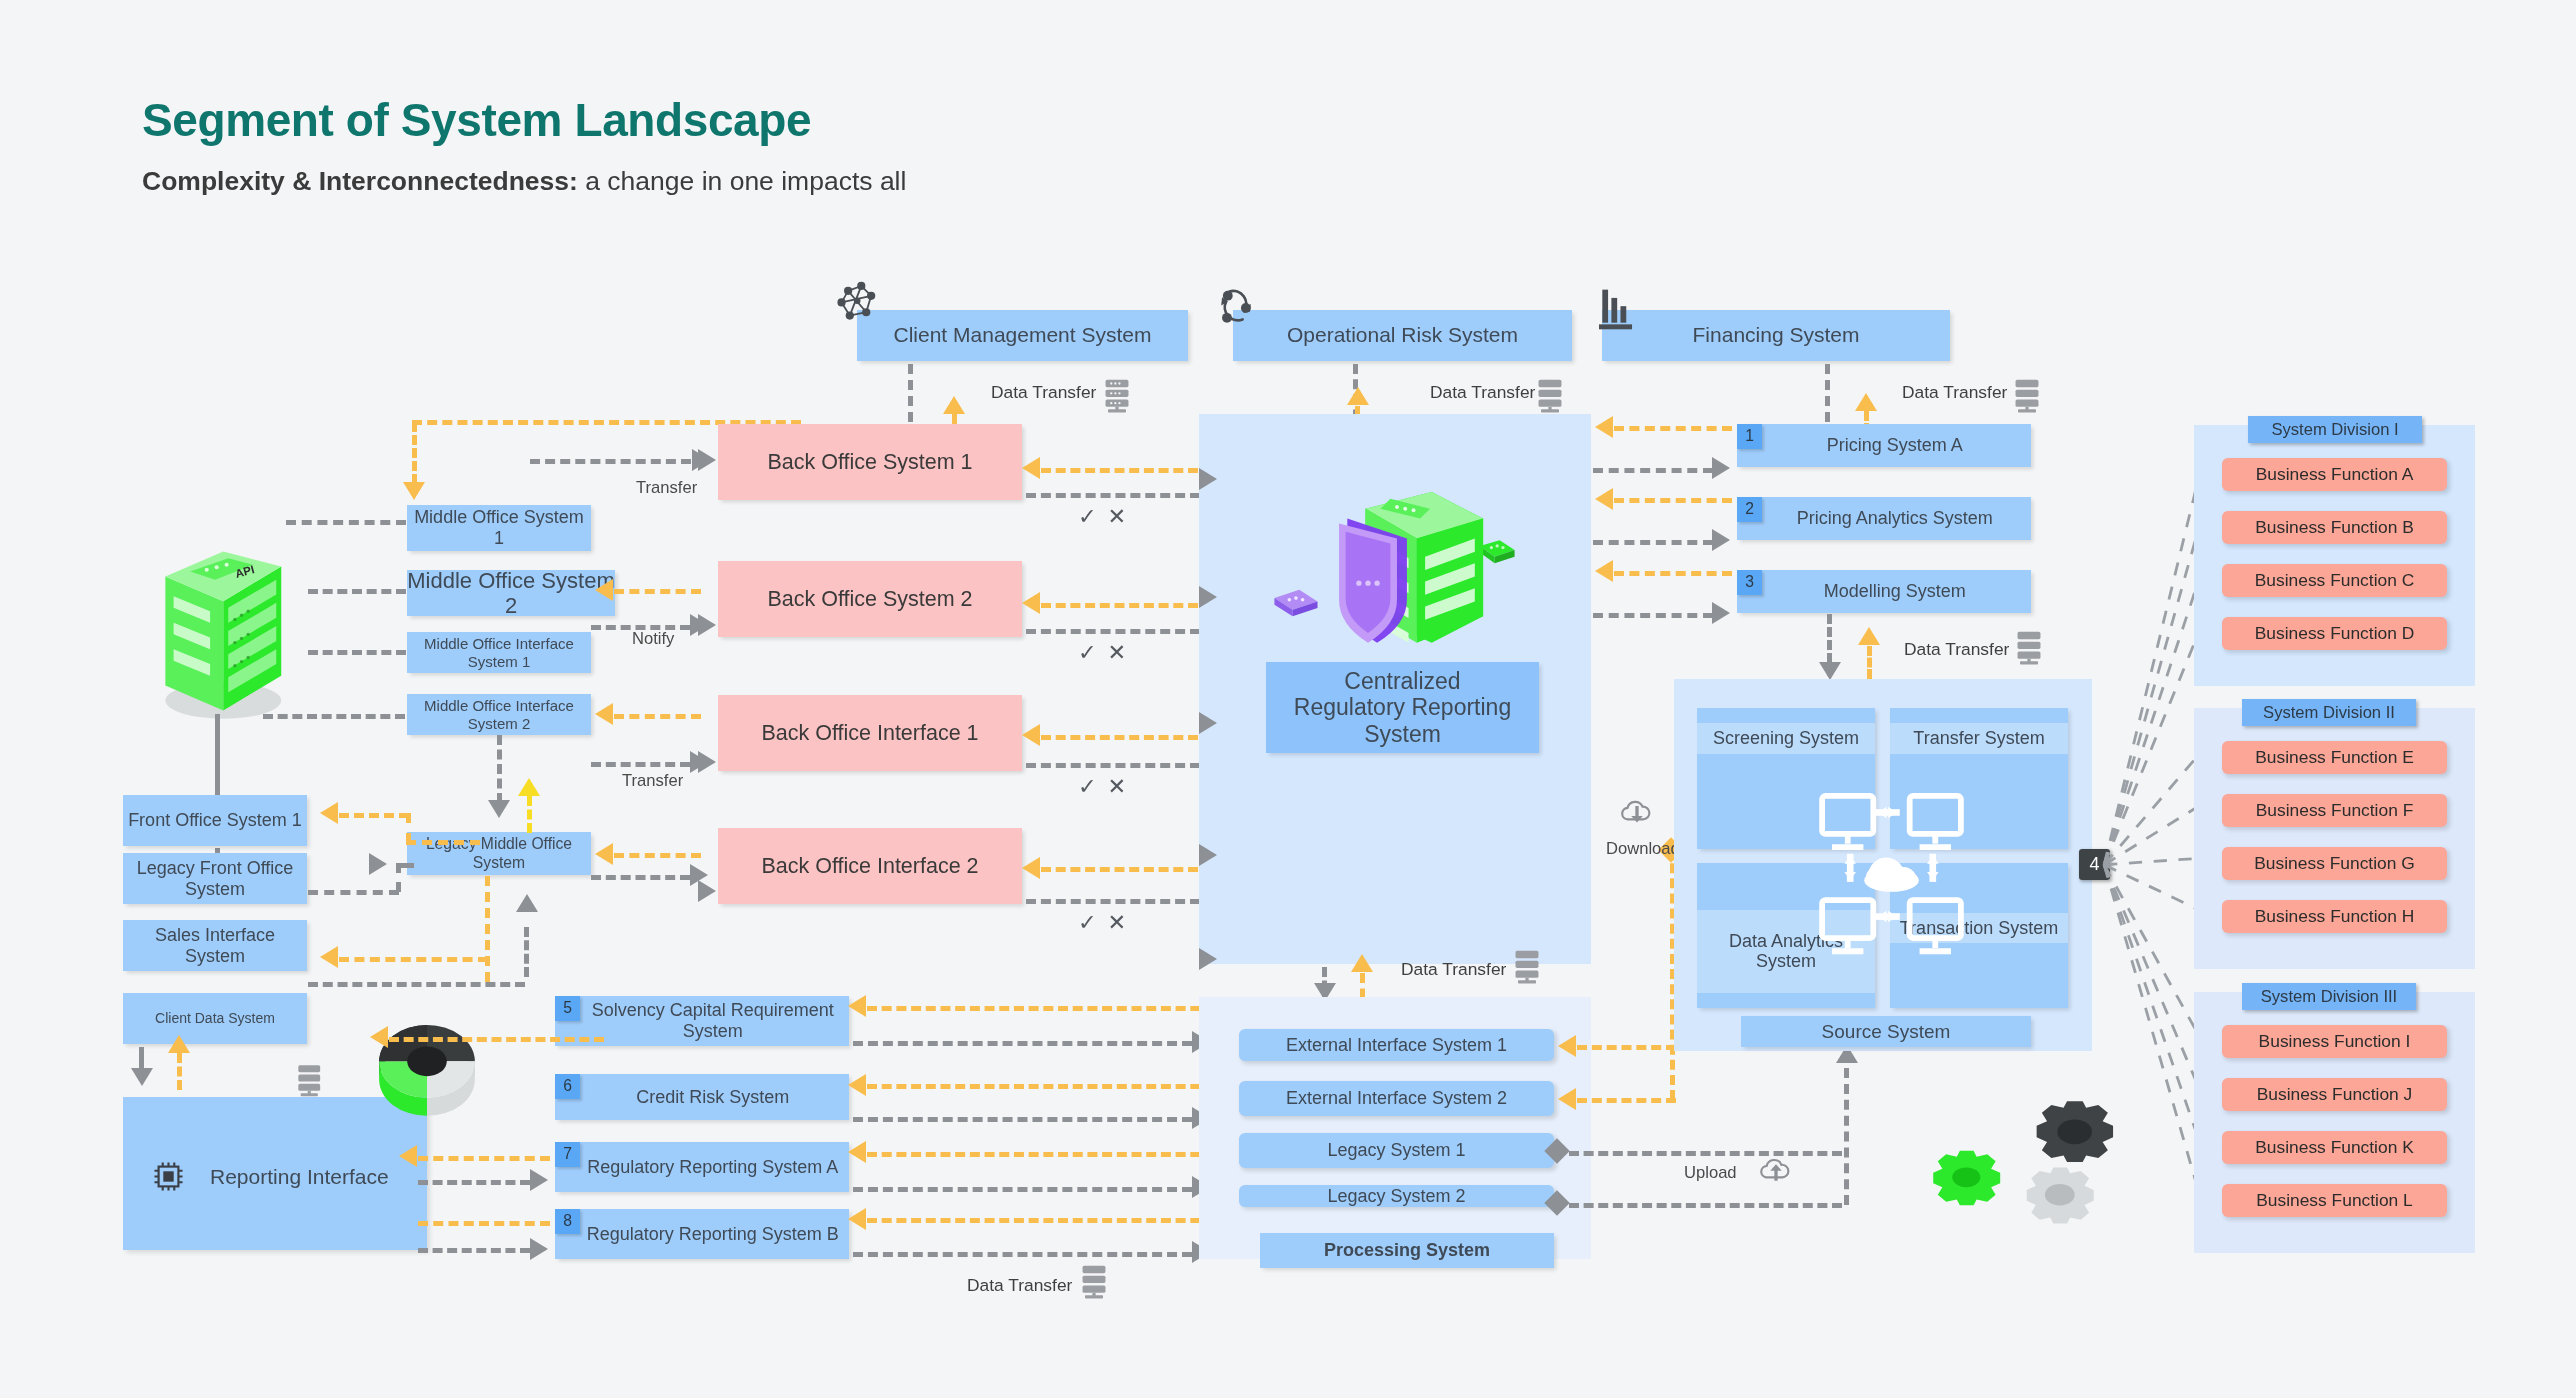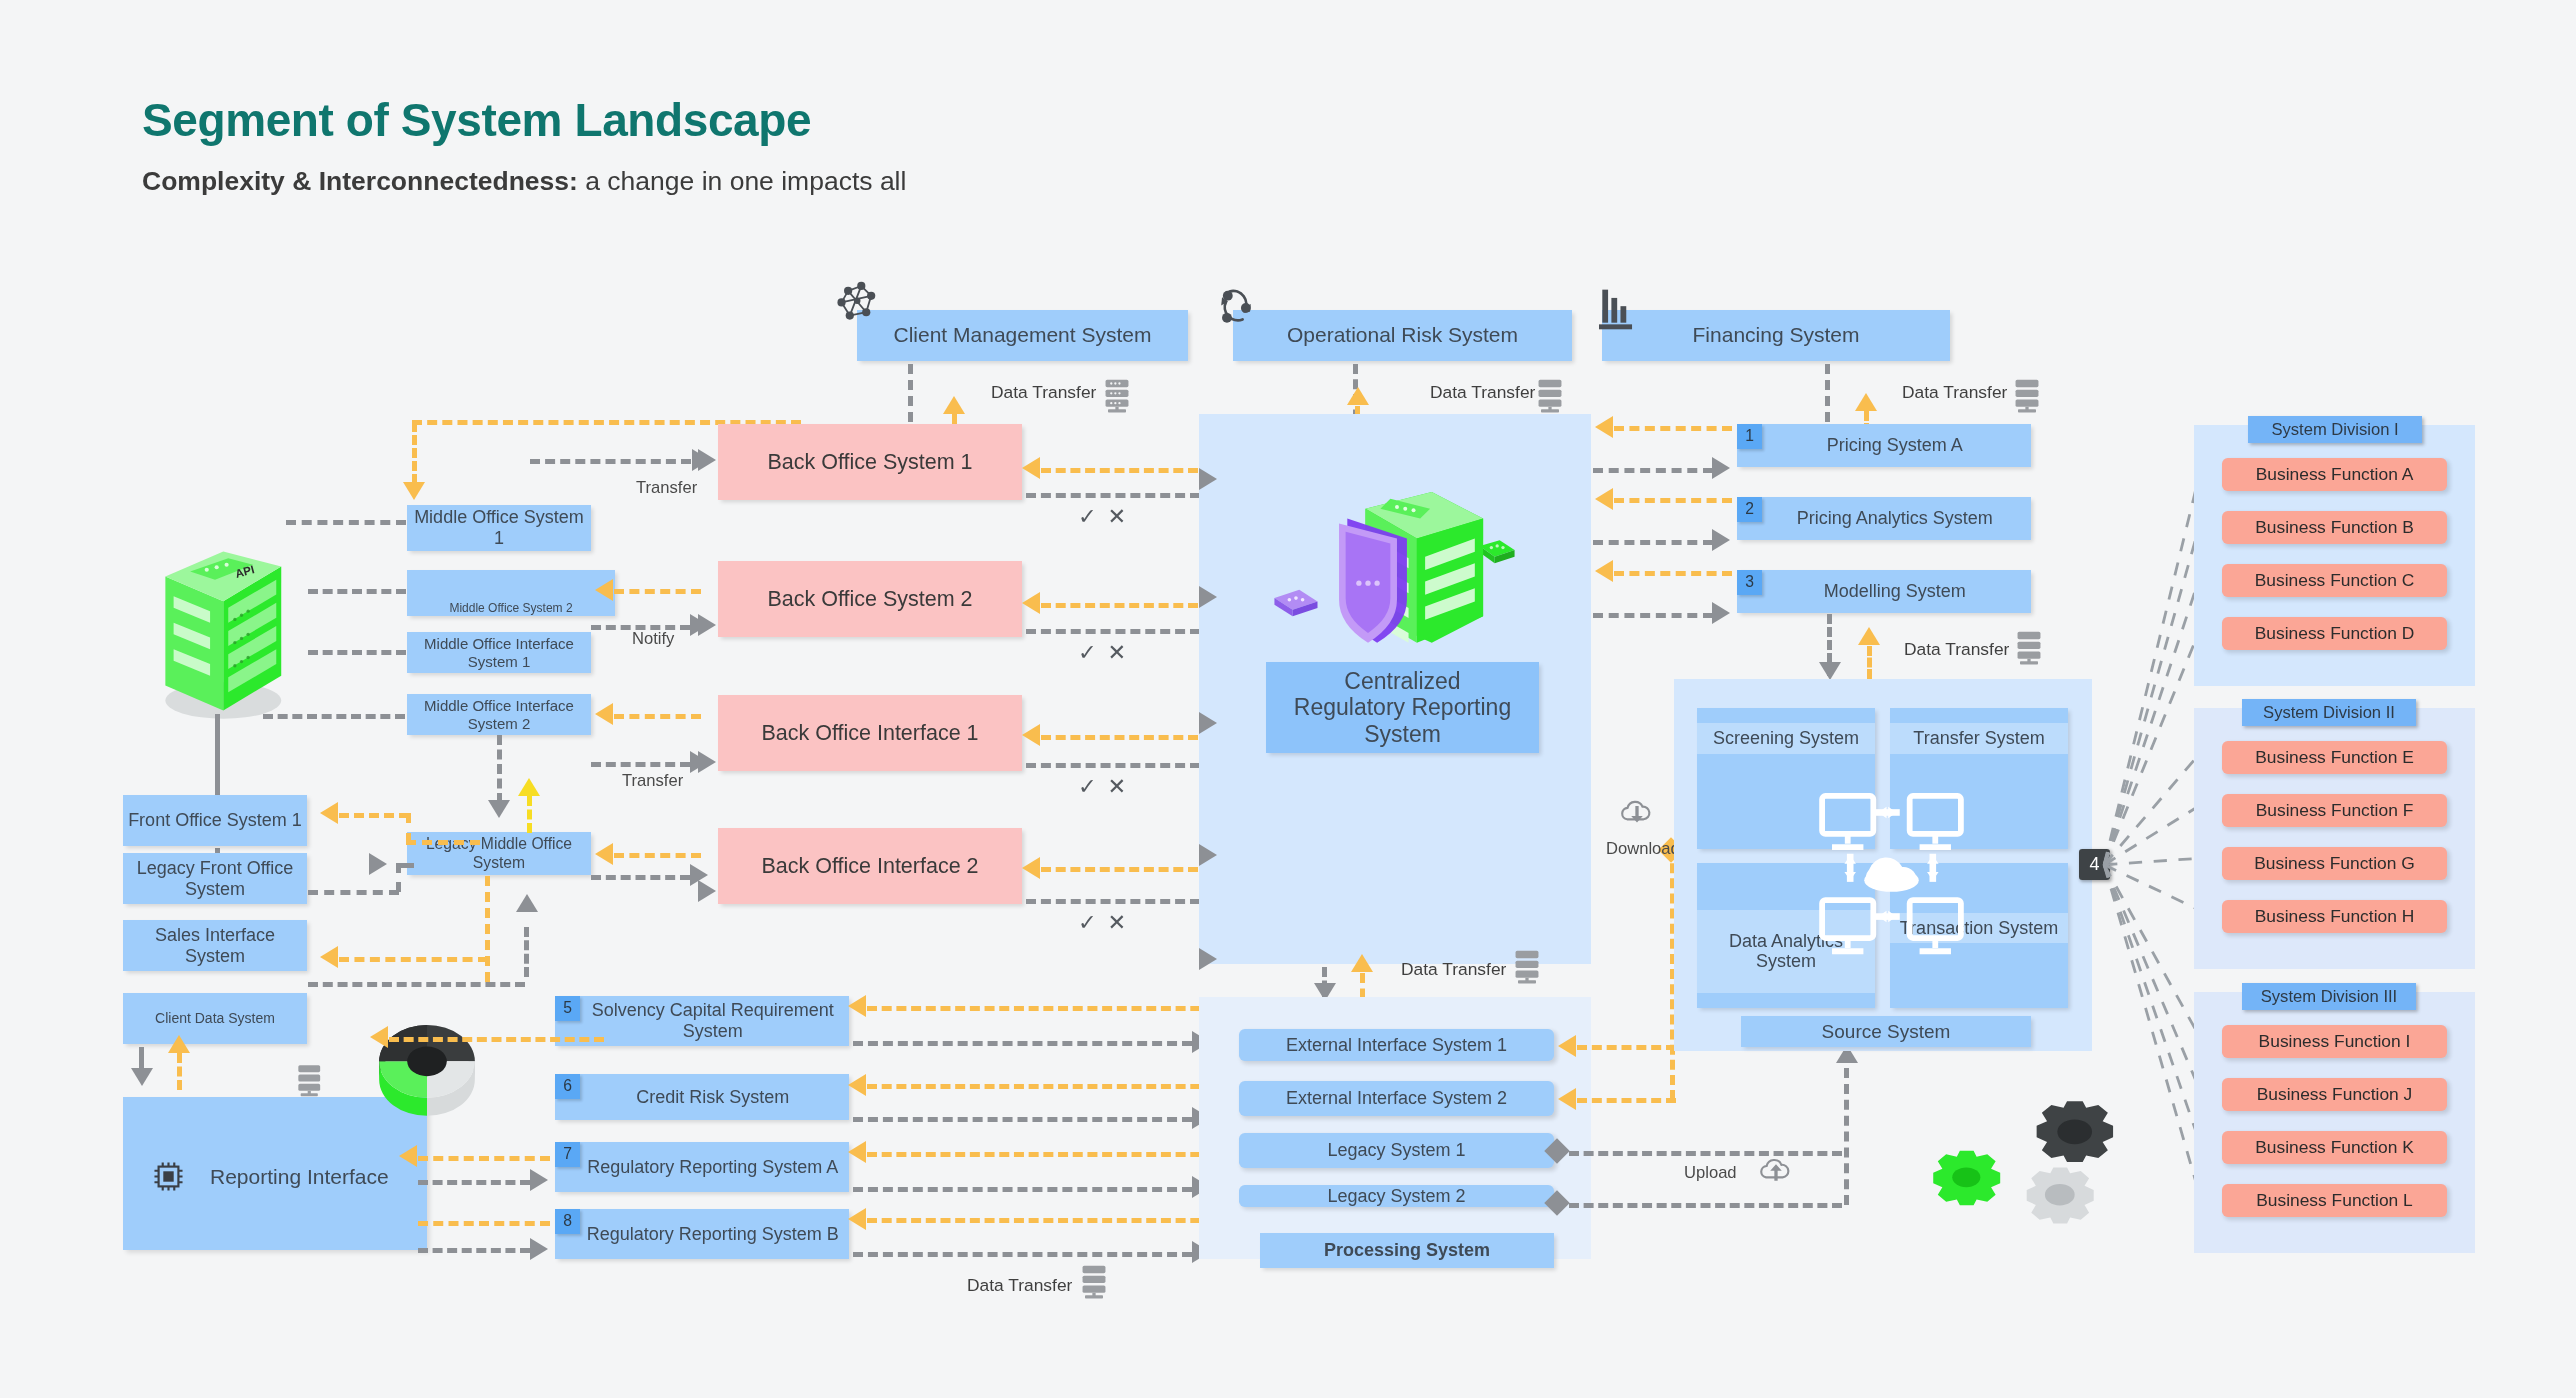--- a/index.html
+++ b/index.html
@@ -254,21 +254,21 @@
   <div class="abs hline g" style="left:286px; top:520px; width:120px;"></div>
   <div class="abs hline g" style="left:308px; top:589px; width:98px;"></div>
   <div class="abs hline g" style="left:308px; top:650px; width:98px;"></div>
   <div class="abs hline g" style="left:263px; top:714px; width:142px;"></div>
   <div class="abs vline solidv-g" style="left:215px; top:714px; height:81px; border-left-width:5px;"></div>
   <div class="abs vline solidv-g" style="left:215px; top:848px; height:41px; border-left-width:5px;"></div>
 
   <div class="abs box blue" style="left:407px; top:505px; width:184px; height:46px; font-size:18px;">
     <span>Middle Office System 1</span>
     </div>
-  <div class="abs box blue" style="left:407px; top:570px; width:208px; height:46px; font-size:12px;align-items:flex-end;">
+  <div class="abs box blue" style="left:407px; top:570px; width:208px; height:46px; font-size:22px;">
     <span>Middle Office System 2</span>
     </div>
   <div class="abs box blue" style="left:407px; top:632px; width:184px; height:41px; font-size:15px;">
     <span>Middle Office Interface System 1</span>
     </div>
   <div class="abs box blue" style="left:407px; top:694px; width:184px; height:41px; font-size:15px;">
     <span>Middle Office Interface System 2</span>
     </div>
   <div class="abs box blue" style="left:407px; top:832px; width:184px; height:43px; font-size:15.7px;">
     <span>Legacy Middle Office System</span>

